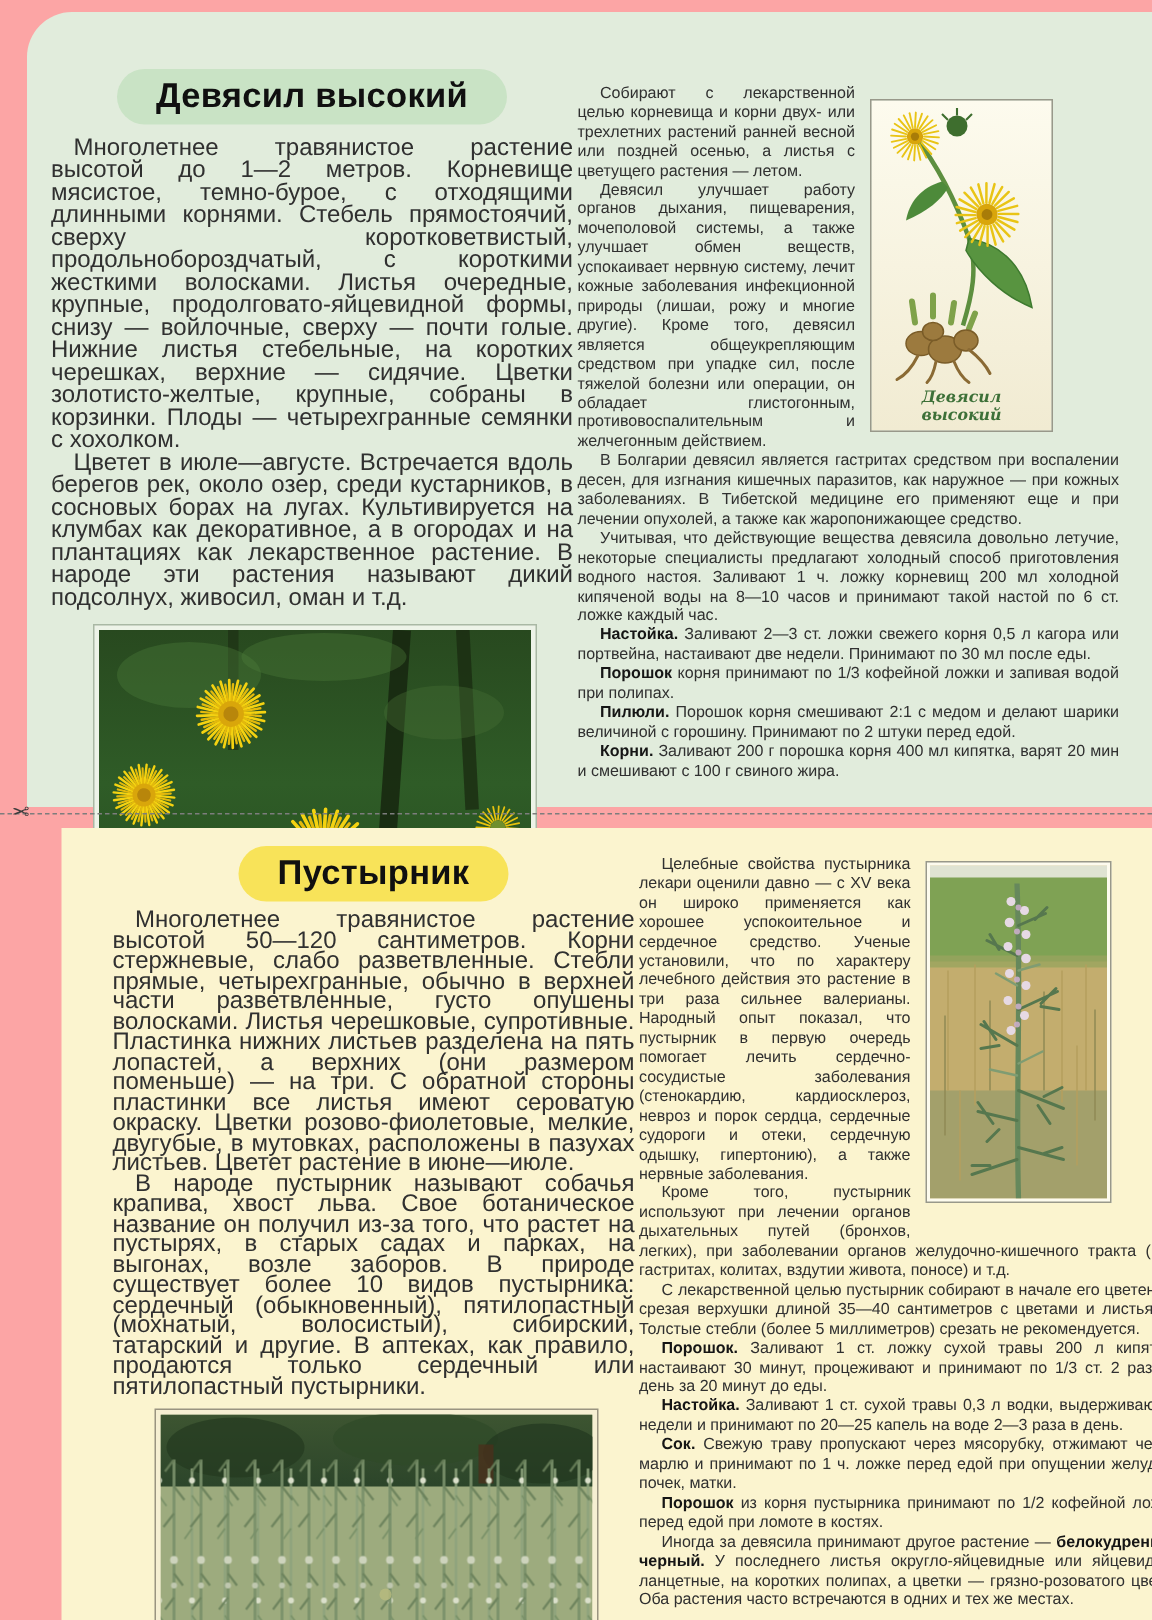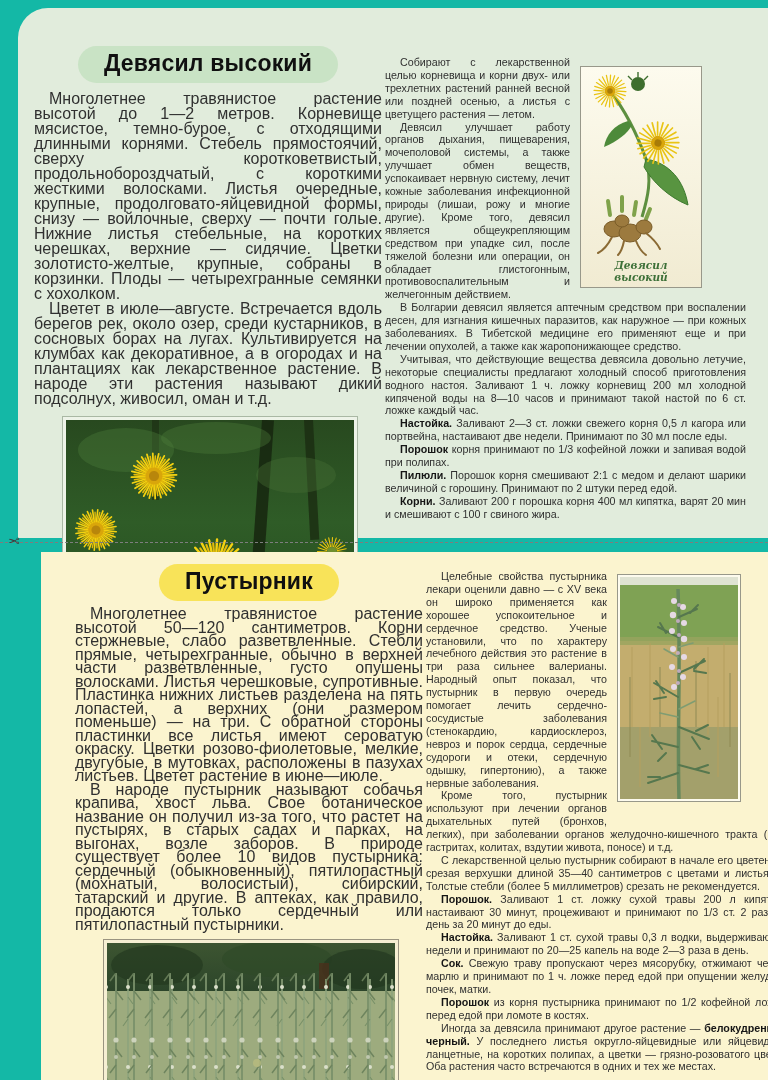--- a/index.html
+++ b/index.html
@@ -1,17 +1,17 @@
 <!DOCTYPE html>
 <html lang="ru"><head>
 <meta charset="utf-8">
 <style>
   html,body{margin:0;padding:0;}
   body{background:#ffffff;font-family:"Liberation Sans",sans-serif;}
-  .page{position:relative;width:768px;height:1080px;background:#14b8a6;overflow:hidden;}
+  .page{position:relative;width:768px;height:1080px;background:#fca5a5;overflow:hidden;}
 
   
   .sheet{position:absolute;box-sizing:border-box;}
   .sheet.green{left:18px;top:8px;width:750px;height:530px;background:#e1ecdc;border-top-left-radius:30px;}
   .sheet.cream{left:0;top:552px;width:768px;height:528px;background:#fbf4cf;margin-left:41px;}
 
   
   .cutline{position:absolute;left:0;top:542px;width:768px;height:0;border-top:1px dashed #7d7d7d;}
   .scissors{position:absolute;left:8px;top:-9px;font-size:14px;color:#3c3c3c;transform:scaleX(-1);display:inline-block;line-height:1;}
 
@@ -184,21 +184,21 @@
                 <path d="M40,172 q-2,10 -6,14"></path>
                 <path d="M52,172 q4,10 10,14"></path>
                 <path d="M62,164 q10,8 14,16"></path>
             </g>
           </svg>
           <figcaption>Девясил высокий</figcaption>
         </figure>
 
         <p class="para">Собирают с лекарственной целью корневища и корни двух- или трехлетних растений ранней весной или поздней осенью, а листья с цветущего растения — летом.</p>
         <p class="para">Девясил улучшает работу органов дыхания, пищеварения, мочеполовой системы, а также улучшает обмен веществ, успокаивает нервную систему, лечит кожные заболевания инфекционной природы (лишаи, рожу и многие другие). Кроме того, девясил является общеукрепляющим средством при упадке сил, после тяжелой болезни или операции, он обладает глистогонным, противовоспалительным и желчегонным действием.</p>
-        <p class="para">В Болгарии девясил является аптечным средством при воспалении десен, для изгнания кишечных паразитов, как наружное — при кожных заболеваниях. В Тибетской медицине его применяют еще и при лечении опухолей, а также как жаропонижающее средство.</p>
+        <p class="para">В Болгарии девясил является гастритах средством при воспалении десен, для изгнания кишечных паразитов, как наружное — при кожных заболеваниях. В Тибетской медицине его применяют еще и при лечении опухолей, а также как жаропонижающее средство.</p>
         <p class="para">Учитывая, что действующие вещества девясила довольно летучие, некоторые специалисты предлагают холодный способ приготовления водного настоя. Заливают 1 ч. ложку корневищ 200 мл холодной кипяченой воды на 8—10 часов и принимают такой настой по 6 ст. ложке каждый час.</p>
         <p class="para"><b>Настойка.</b><span> Заливают 2—3 ст. ложки свежего корня 0,5 л кагора или портвейна, настаивают две недели. Принимают по 30 мл после еды.</span></p>
         <p class="para"><b>Порошок</b><span> корня принимают по 1/3 кофейной ложки и запивая водой при полипах.</span></p>
         <p class="para"><b>Пилюли.</b><span> Порошок корня смешивают 2:1 с медом и делают шарики величиной с горошину. Принимают по 2 штуки перед едой.</span></p>
         <p class="para"><b>Корни.</b><span> Заливают 200 г порошка корня 400 мл кипятка, варят 20 мин и смешивают с 100 г свиного жира.</span></p>
       </div>
     </div>
   </section>
 
   <div class="cutline">

